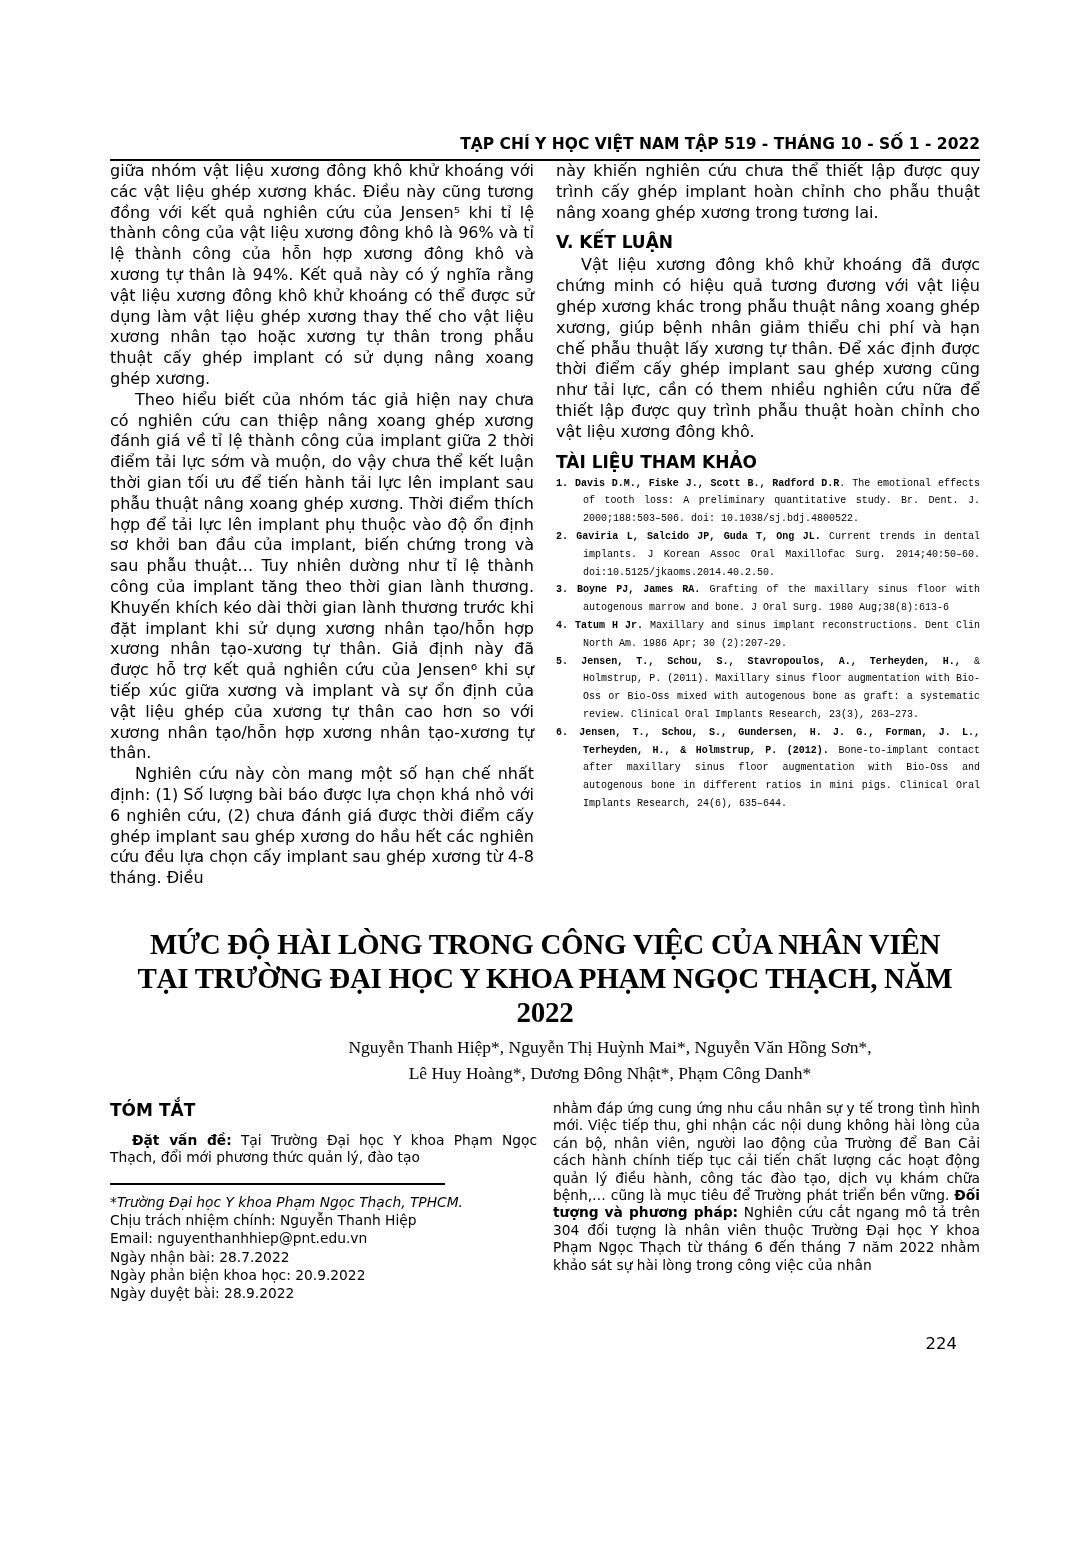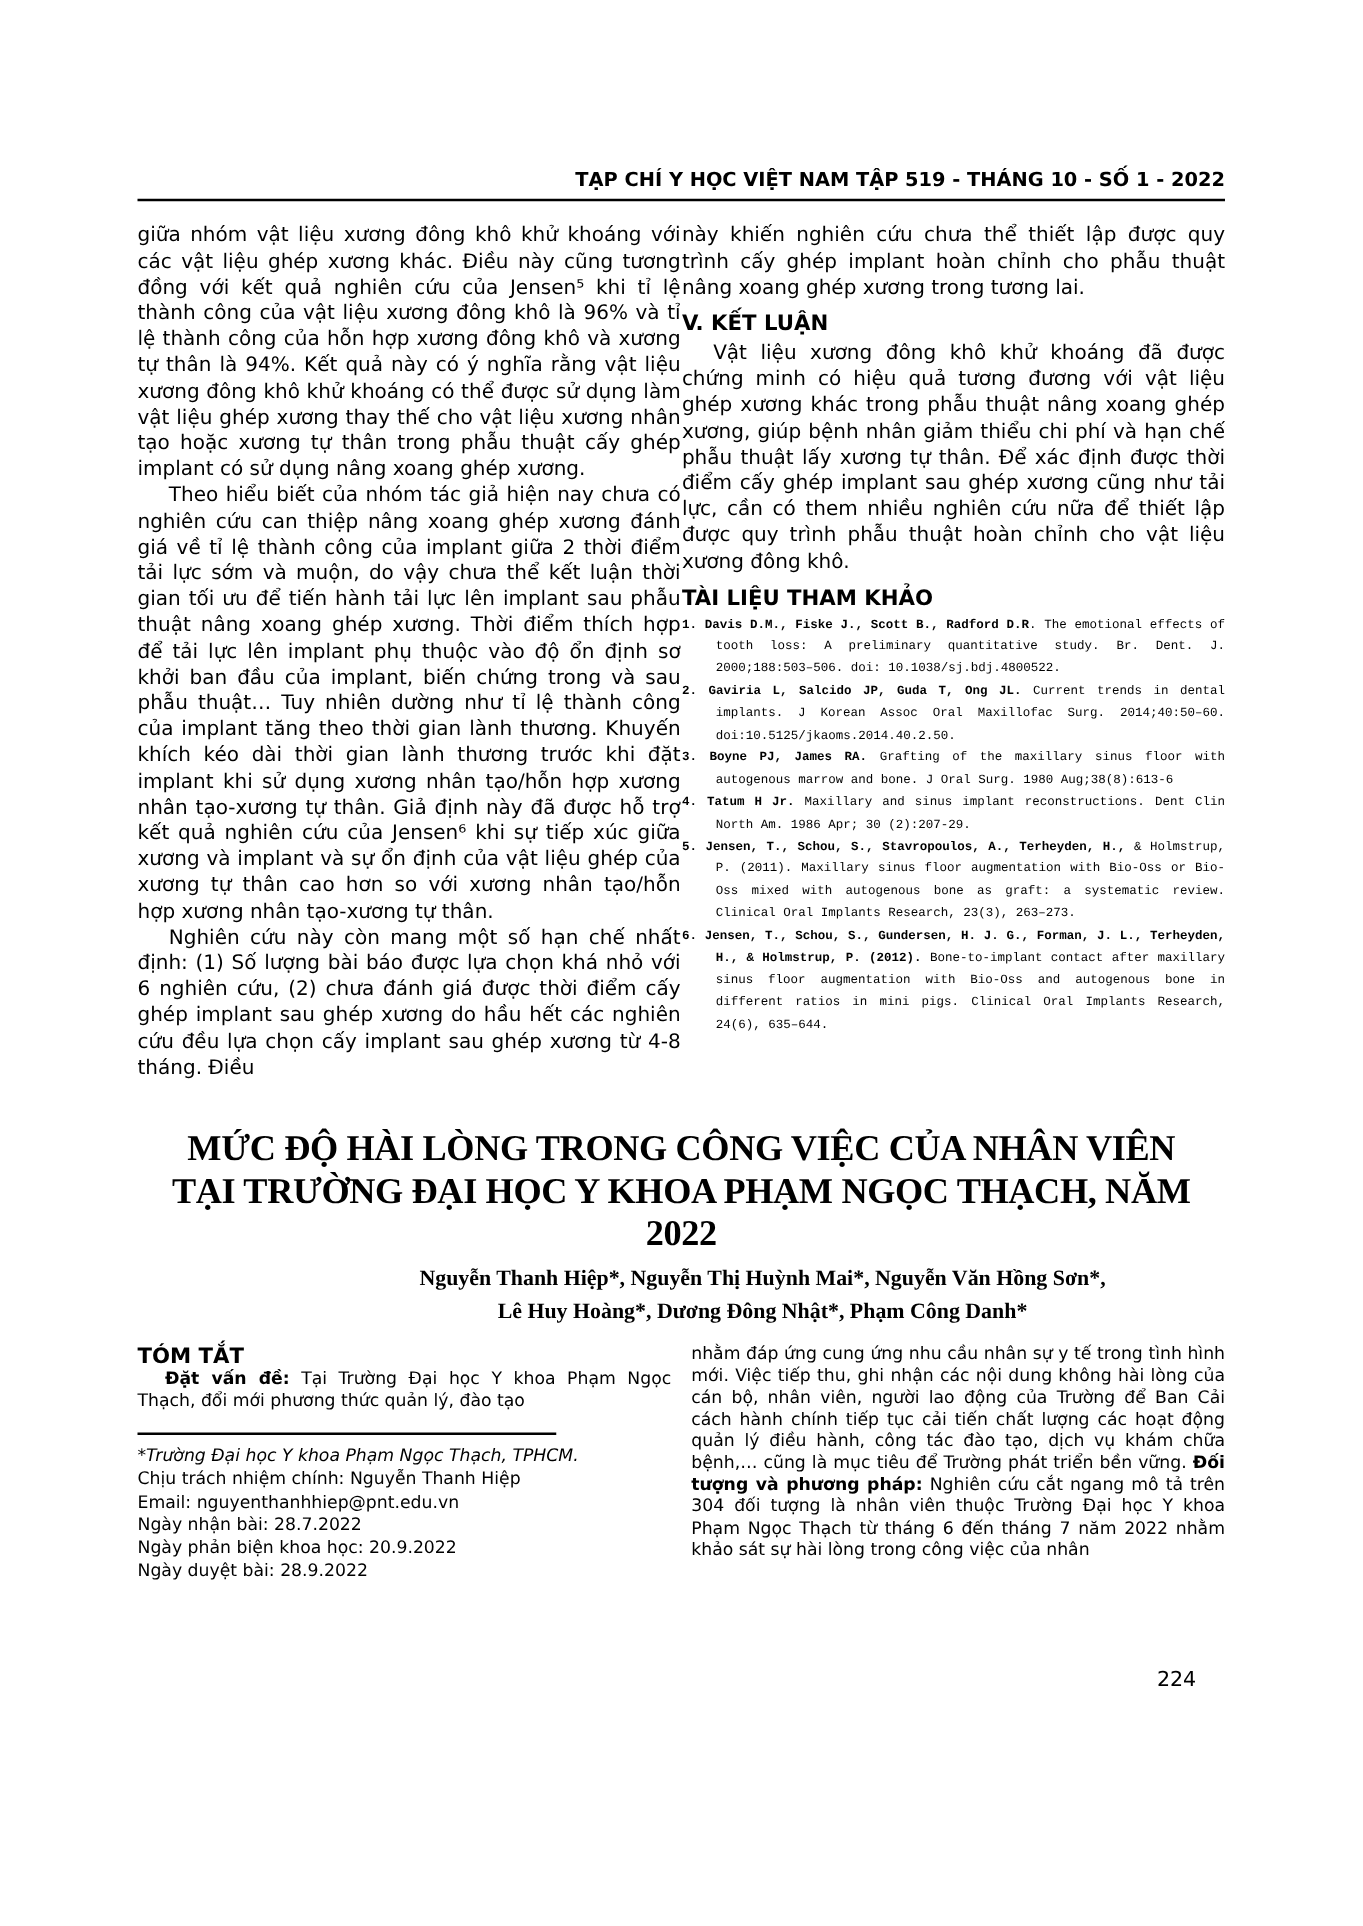--- a/index.html
+++ b/index.html
@@ -7,46 +7,46 @@
   .page {
     width:1090px; height:1541px; background:#ffffff; color:#000;
     font-family:"DejaVu Sans", sans-serif; position:relative; margin:0 auto;
     overflow:hidden;
   }
   .content { padding:135px 110px 0 110px; }
   .journal-header {
     text-align:right; font-weight:bold; font-size:15.5px;
     border-bottom:2px solid #000; padding-bottom:6px;
   }
-  .cols { display:flex; gap:1px; margin-top:17px; }
+  .cols { display:flex; gap:22px; }
   .col { flex:1 1 0; min-width:0; }
   .body-p {
     font-size:16px; line-height:20.8px; text-align:justify;
   }
   .body-p.indent { text-indent:25px; }
   .sec-heading {
     font-size:17px; font-weight:bold; margin-top:9px; margin-bottom:3px;
   }
   .refs { margin-top:2px; }
   .ref {
     font-size:10px; line-height:17.8px; text-align:justify;
     padding-left:27px; text-indent:-27px;font-family:Liberation Mono, monospace;
   }
   .article2-title {
     margin-top:38px; text-align:center;
     font-family:"Liberation Serif", serif; font-weight:bold;
     font-size:29px; line-height:34px; letter-spacing:-0.3px;
   }
   .article2-authors {
     margin-top:5px; text-align:center; padding-left:130px;
-    font-family:"Liberation Serif", serif; font-weight:bold;
+    font-family:"Liberation Serif", serif; font-weight:normal;
     font-size:17.5px; line-height:26px;
   }
   .cols2 { display:flex; gap:16px; margin-top:14px; }
-  .abstract-heading { font-size:17px; font-weight:bold; margin-bottom:0; }
+  .abstract-heading { font-size:17px; font-weight:bold; margin-bottom:12px; }
   .abs-p { font-size:13.8px; line-height:17.4px; text-align:justify; }
   .abs-p.indent { text-indent:22px; }
   .footnote { margin-top:16px; }
   .footnote-rule { width:335px; border-top:2px solid #000; margin-bottom:8px; }
   .footnote-line { font-size:13.8px; line-height:18.3px; }
   .footnote-line.italic { font-style:italic; }
   .page-number {
     position:absolute; top:1334px; right:133px; font-size:16.5px;
   }
 </style>

